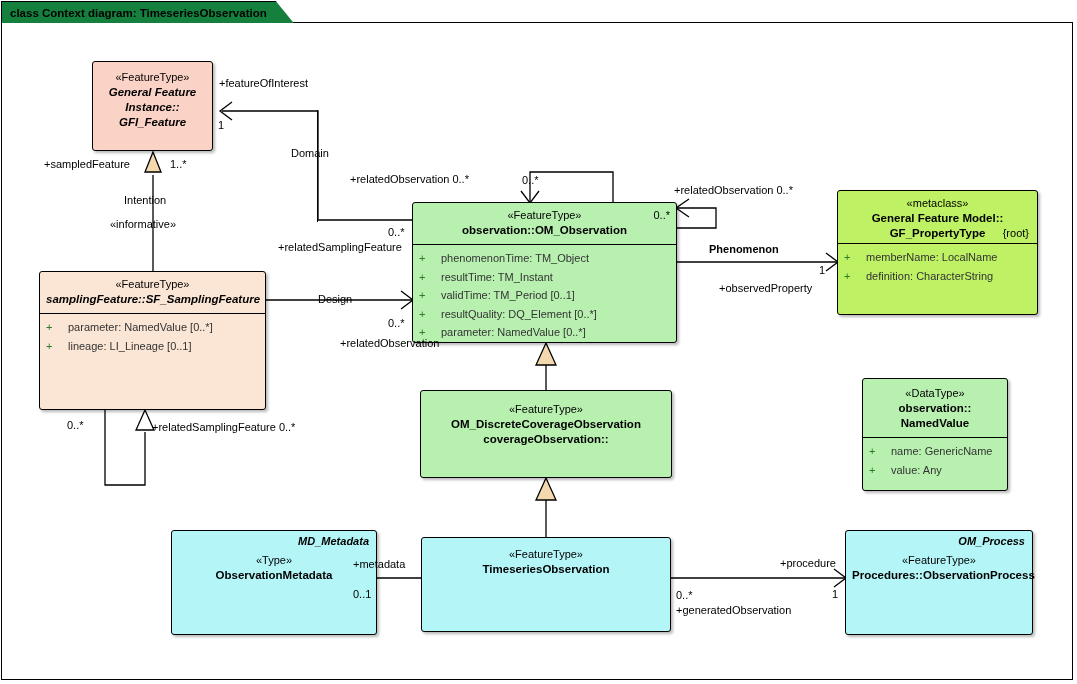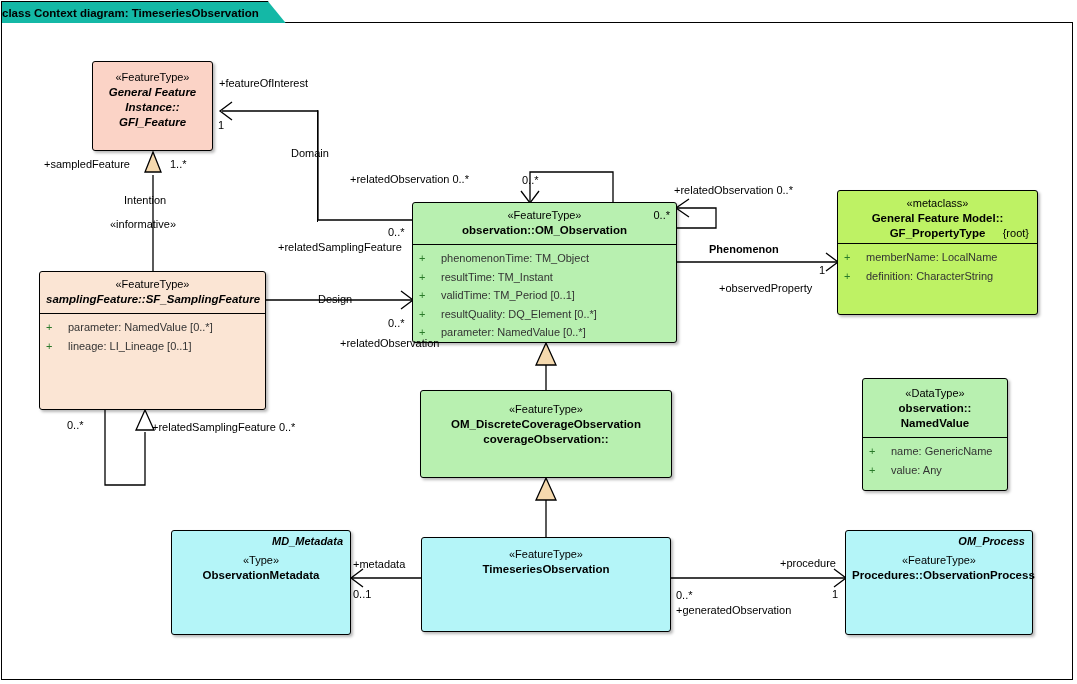--- a/index.html
+++ b/index.html
@@ -2,22 +2,22 @@
 <html><head>
 <meta charset="utf-8">
 <style>
   html,body{margin:0;padding:0;background:#ffffff;}
   body{font-family:"Liberation Sans","DejaVu Sans",sans-serif;}
   #canvas{position:relative;width:1077px;height:684px;background:#fff;overflow:hidden;}
 
   
   .frame{position:absolute;left:1px;top:22px;width:1072px;height:658px;border:1.5px solid #000;box-sizing:border-box;}
   .title-tab{position:absolute;left:1px;top:1px;height:22px;box-sizing:border-box;
-             border:1.5px solid #000;border-bottom:none;background:#14b8a6;
-             padding:0 26px 0 0;display:flex;align-items:center;
+             border:1.5px solid #000;border-bottom:none;background:#15803d;
+             padding:0 26px 0 8px;display:flex;align-items:center;
              font-size:11.5px;font-weight:bold;color:#000;white-space:nowrap;
              clip-path:polygon(0 0, calc(100% - 18px) 0, 100% 100%, 0 100%);}
 
   
   .cls{position:absolute;box-sizing:border-box;border:1.2px solid #000;border-radius:3px;
        box-shadow:2px 2px 3px rgba(0,0,0,.28);display:flex;flex-direction:column;}
   .cls .head{padding:5px 6px 6px 6px;text-align:center;position:relative;}
   .cls .stereo{font-size:11px;color:#000;line-height:15px;}
   .cls .nm{font-size:11.5px;font-weight:bold;color:#000;line-height:15px;}
   .cls .nm.ital{font-style:italic;}
@@ -222,21 +222,21 @@
         <span class="vis">+</span>
         <span>name: GenericName</span>
       </div>
       <div class="attr">
         <span class="vis">+</span>
         <span>value: Any</span>
       </div>
     </div>
   </div>
 
-  <div class="cls c-cyan" style="left:171px;top:530px;width:180px;height:105px;">
+  <div class="cls c-cyan" style="left:171px;top:530px;width:206px;height:105px;">
     <div class="head" style="padding-top:22px;">
       <div class="alias">MD_Metadata</div>
       <div class="stereo">«Type»</div>
       <div class="nm">ObservationMetadata</div>
     </div>
   </div>
 
   <div class="cls c-cyan" style="left:421px;top:537px;width:250px;height:95px;">
     <div class="head" style="padding-top:9px;">
       <div class="stereo">«FeatureType»</div>

